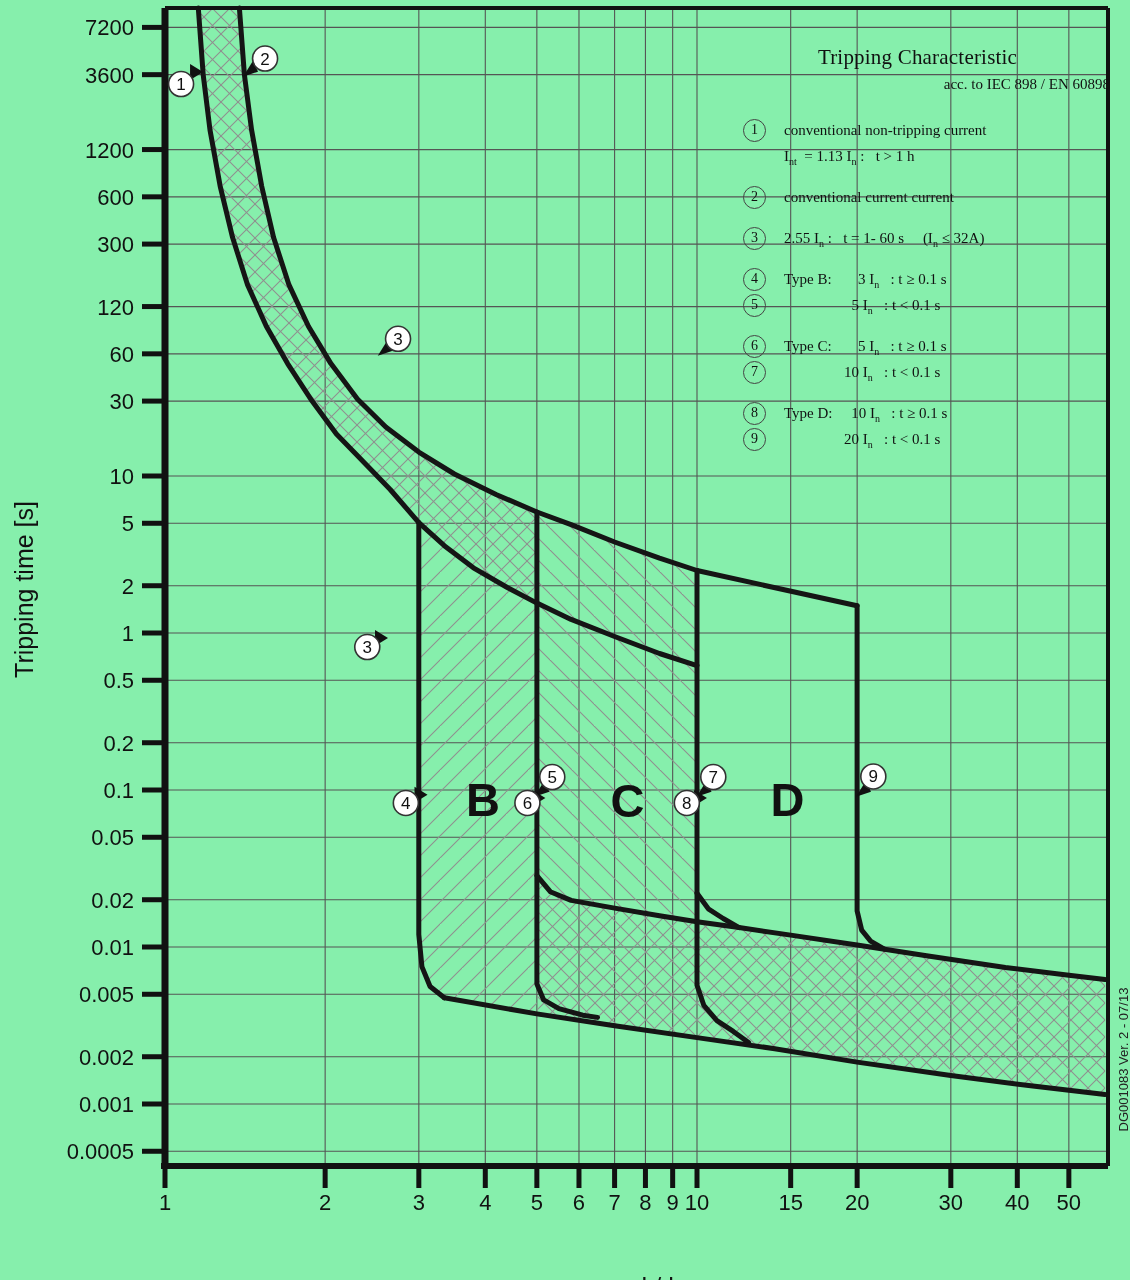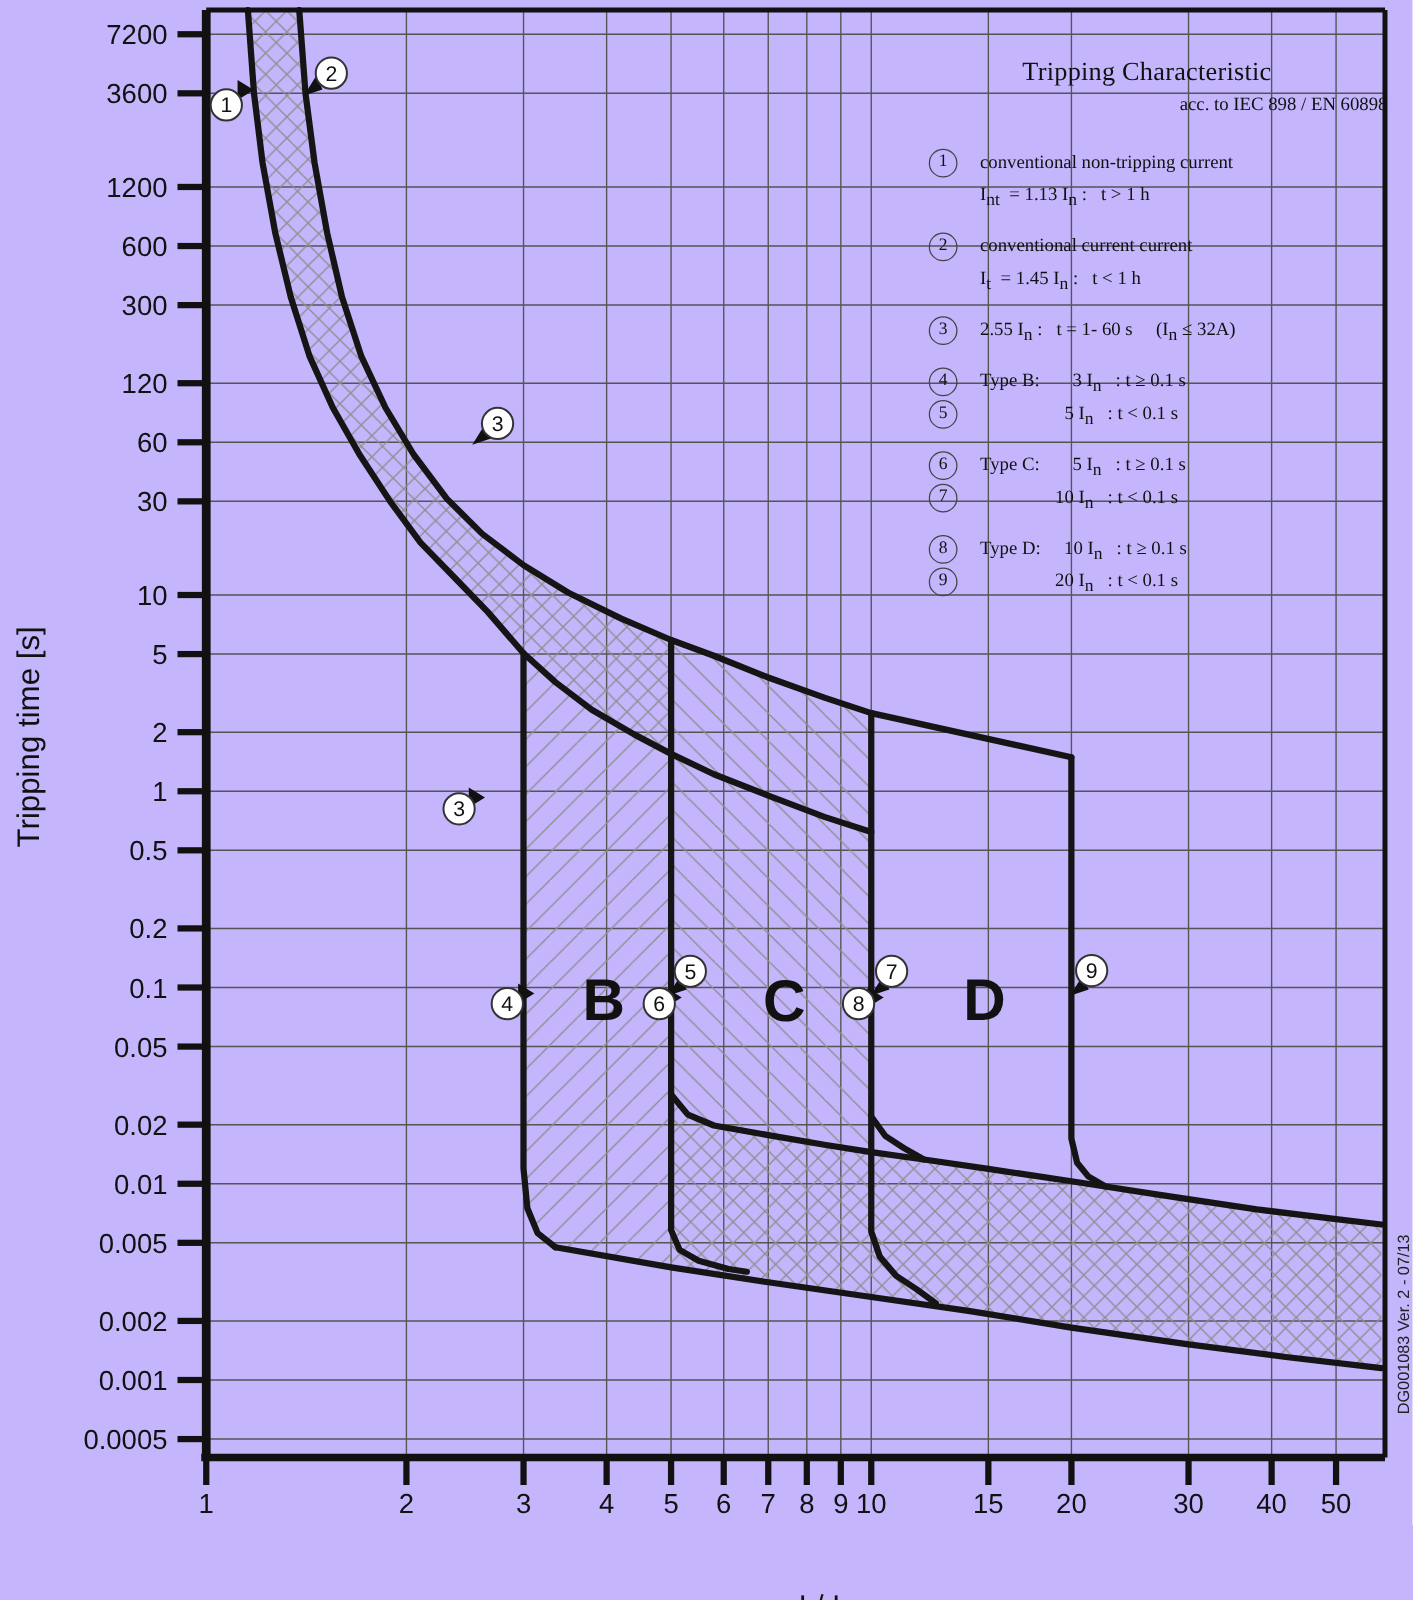--- a/index.html
+++ b/index.html
@@ -1,24 +1,24 @@
 <!DOCTYPE html>
 <html><head>
 <meta charset="utf-8">
 <style>
   html,body{margin:0;padding:0;background:#fff;}
-  #stage{position:relative;width:1130px;height:1280px;background:#c4b5fd;overflow:hidden;
+  #stage{position:relative;width:1130px;height:1280px;background:#86efac;overflow:hidden;
          font-family:"Liberation Sans","DejaVu Sans",sans-serif;color:#111;}
   #chart-svg{position:absolute;left:0;top:0;}
   .ylabel{position:absolute;left:-86px;top:575px;width:220px;text-align:center;
           font-size:25px;transform:rotate(-90deg);}
   .xlabel{position:absolute;left:560px;top:1240px;width:120px;text-align:right;font-size:24px;margin-top:32px;}
   .watermark{position:absolute;left:1028px;top:1052px;width:190px;text-align:center;
              font-size:13px;color:#222;transform:rotate(-90deg);}
-  sub{font-size:14px;vertical-align:-4px;line-height:0;}
+  sub{font-size:10px;vertical-align:-4px;line-height:0;}
   .legend{position:absolute;left:725px;top:45px;width:385px;font-family:Liberation Serif, serif;}
   .legend-title{text-align:center;font-size:21px;font-weight:500;letter-spacing:.2px;}
   .legend-subtitle{text-align:right;font-size:15px;margin-top:6px;}
   .notes{margin-top:26px;}
   .note-row{display:flex;align-items:flex-start;margin:1px 0 2px 18px;min-height:24px;}
   .note-row.gap{margin-top:17px;}
   .note-circle{flex:0 0 23px;height:23px;border:1.5px solid #444;border-radius:50%;
                box-sizing:border-box;text-align:center;font-size:14px;line-height:20px;}
   .note-circle.empty{border-color:transparent;}
   .note-text{margin-left:18px;font-size:15px;white-space:pre-wrap;line-height:23px;}
@@ -216,24 +216,20 @@
           <span class="note-text">conventional non-tripping current</span>
         </div>
         <div class="note-row">
           <span class="note-circle empty"></span>
           <span class="note-text">I<sub>nt</sub>  = 1.13 I<sub>n</sub> :   t &gt; 1 h</span>
         </div>
         <div class="note-row gap">
           <span class="note-circle">2</span>
           <span class="note-text">conventional current current</span>
         </div>
-        <div class="note-row">
-          <span class="note-circle empty"></span>
-          <span class="note-text">I<sub>t</sub>  = 1.45 I<sub>n</sub> :   t &lt; 1 h</span>
-        </div>
         <div class="note-row gap">
           <span class="note-circle">3</span>
           <span class="note-text">2.55 I<sub>n</sub> :   t = 1- 60 s     (I<sub>n</sub> ≤ 32A)</span>
         </div>
         <div class="note-row gap">
           <span class="note-circle">4</span>
           <span class="note-text">Type B:       3 I<sub>n</sub>   : t ≥ 0.1 s</span>
         </div>
         <div class="note-row">
           <span class="note-circle">5</span>

